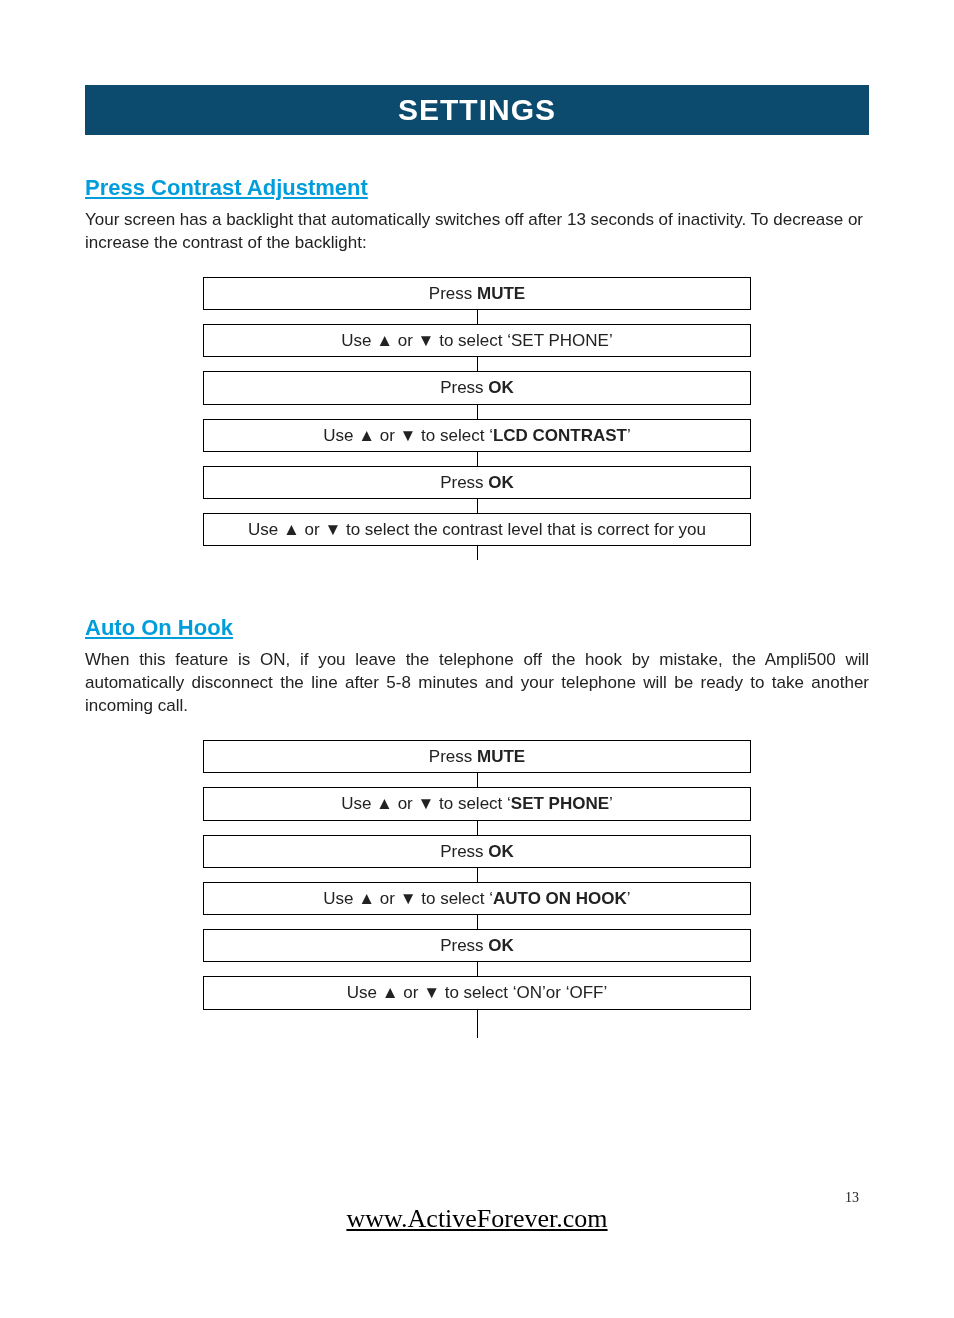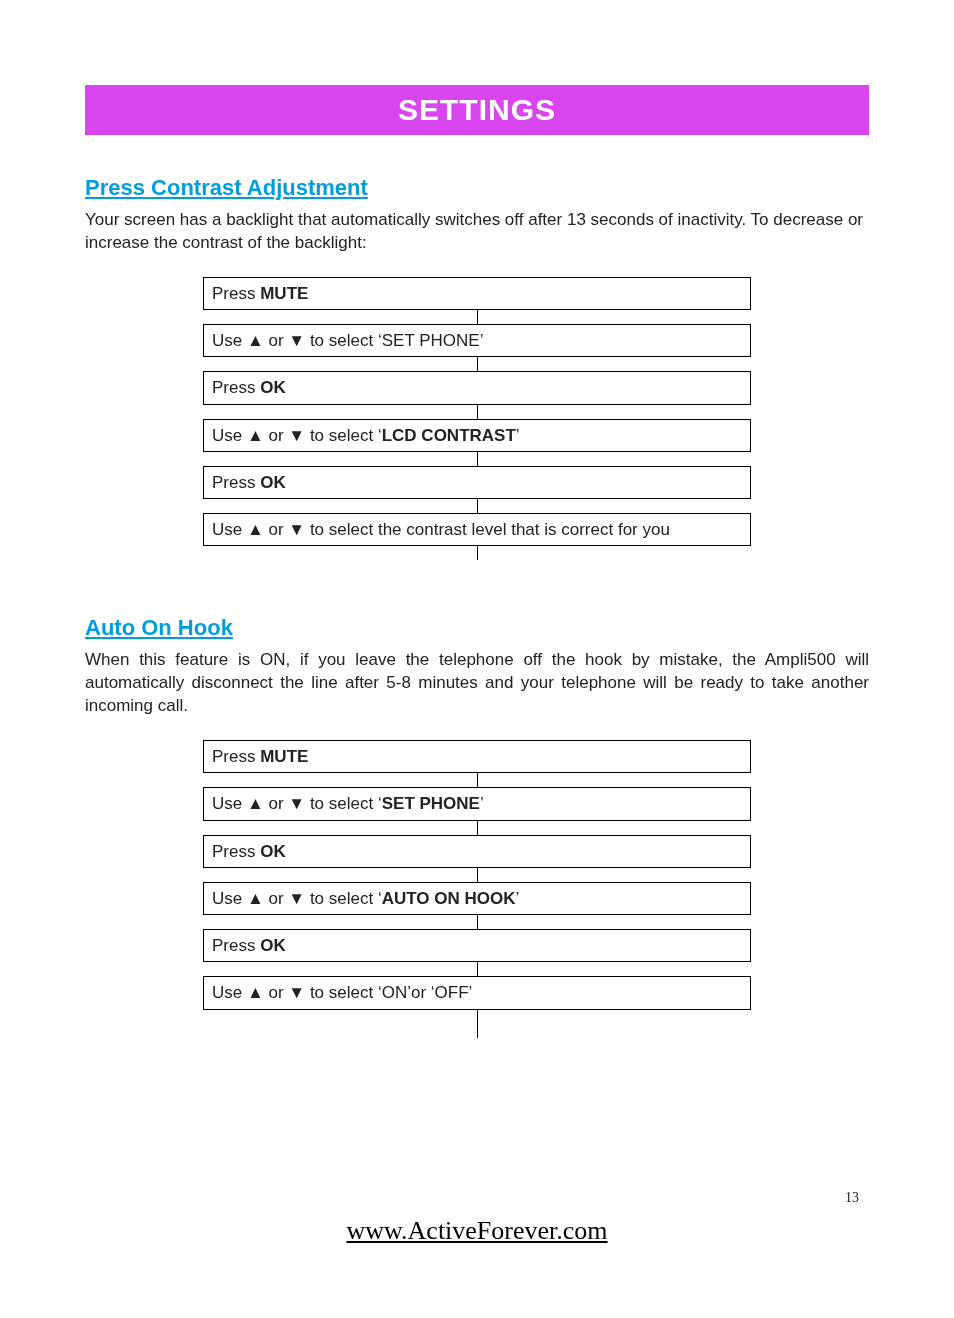--- a/index.html
+++ b/index.html
@@ -1,25 +1,25 @@
 <!DOCTYPE html>
 <html><head>
 <meta charset="utf-8">
 <style>
   html,body{margin:0;padding:0;background:#fff;font-family:Arial,Helvetica,sans-serif;color:#222;}
   .page{width:954px;height:1318px;position:relative;box-sizing:border-box;padding:85px 85px 0 85px;}
-  .banner{background:#d946ef;color:#fff;text-align:center;font-weight:bold;font-size:30px;letter-spacing:1px;padding:8px 0;margin-bottom:40px;}
+  .banner{background:#0c4a6e;color:#fff;text-align:center;font-weight:bold;font-size:30px;letter-spacing:1px;padding:8px 0;margin-bottom:40px;}
   .section-title{color:#009ddc;font-weight:bold;font-size:22px;text-decoration:underline;margin:0 0 8px 0;}
   .para{font-size:17px;line-height:1.35;margin:0 0 22px 0;}
   .para.justify{text-align:justify;}
   .flow{width:548px;margin:0 auto 55px auto;}
-  .step{border:1px solid #000;font-size:17px;padding:5px 8px;line-height:1.25;}
+  .step{border:1px solid #000;text-align:center;font-size:17px;padding:5px 8px;line-height:1.25;}
   .connector{display:flex;flex-direction:column;align-items:center;}
   .connector .vline{width:0;height:14px;border-left:1px solid #000;}
-  .footer{position:absolute;bottom:72px;left:0;width:100%;text-align:center;font-size:26px;font-family:"Times New Roman",serif;}
+  .footer{position:absolute;bottom:84px;left:0;width:100%;text-align:center;font-size:26px;font-family:"Times New Roman",serif;}
   .footer a{color:#000;text-decoration:underline;}
   .pagenum{position:absolute;right:95px;bottom:112px;font-size:14px;font-family:"Times New Roman",serif;}
   b{font-weight:bold;}
 </style>
 </head>
 <body>
 
 <div class="page">
   <div class="banner">SETTINGS</div>
   <div id="sections">

